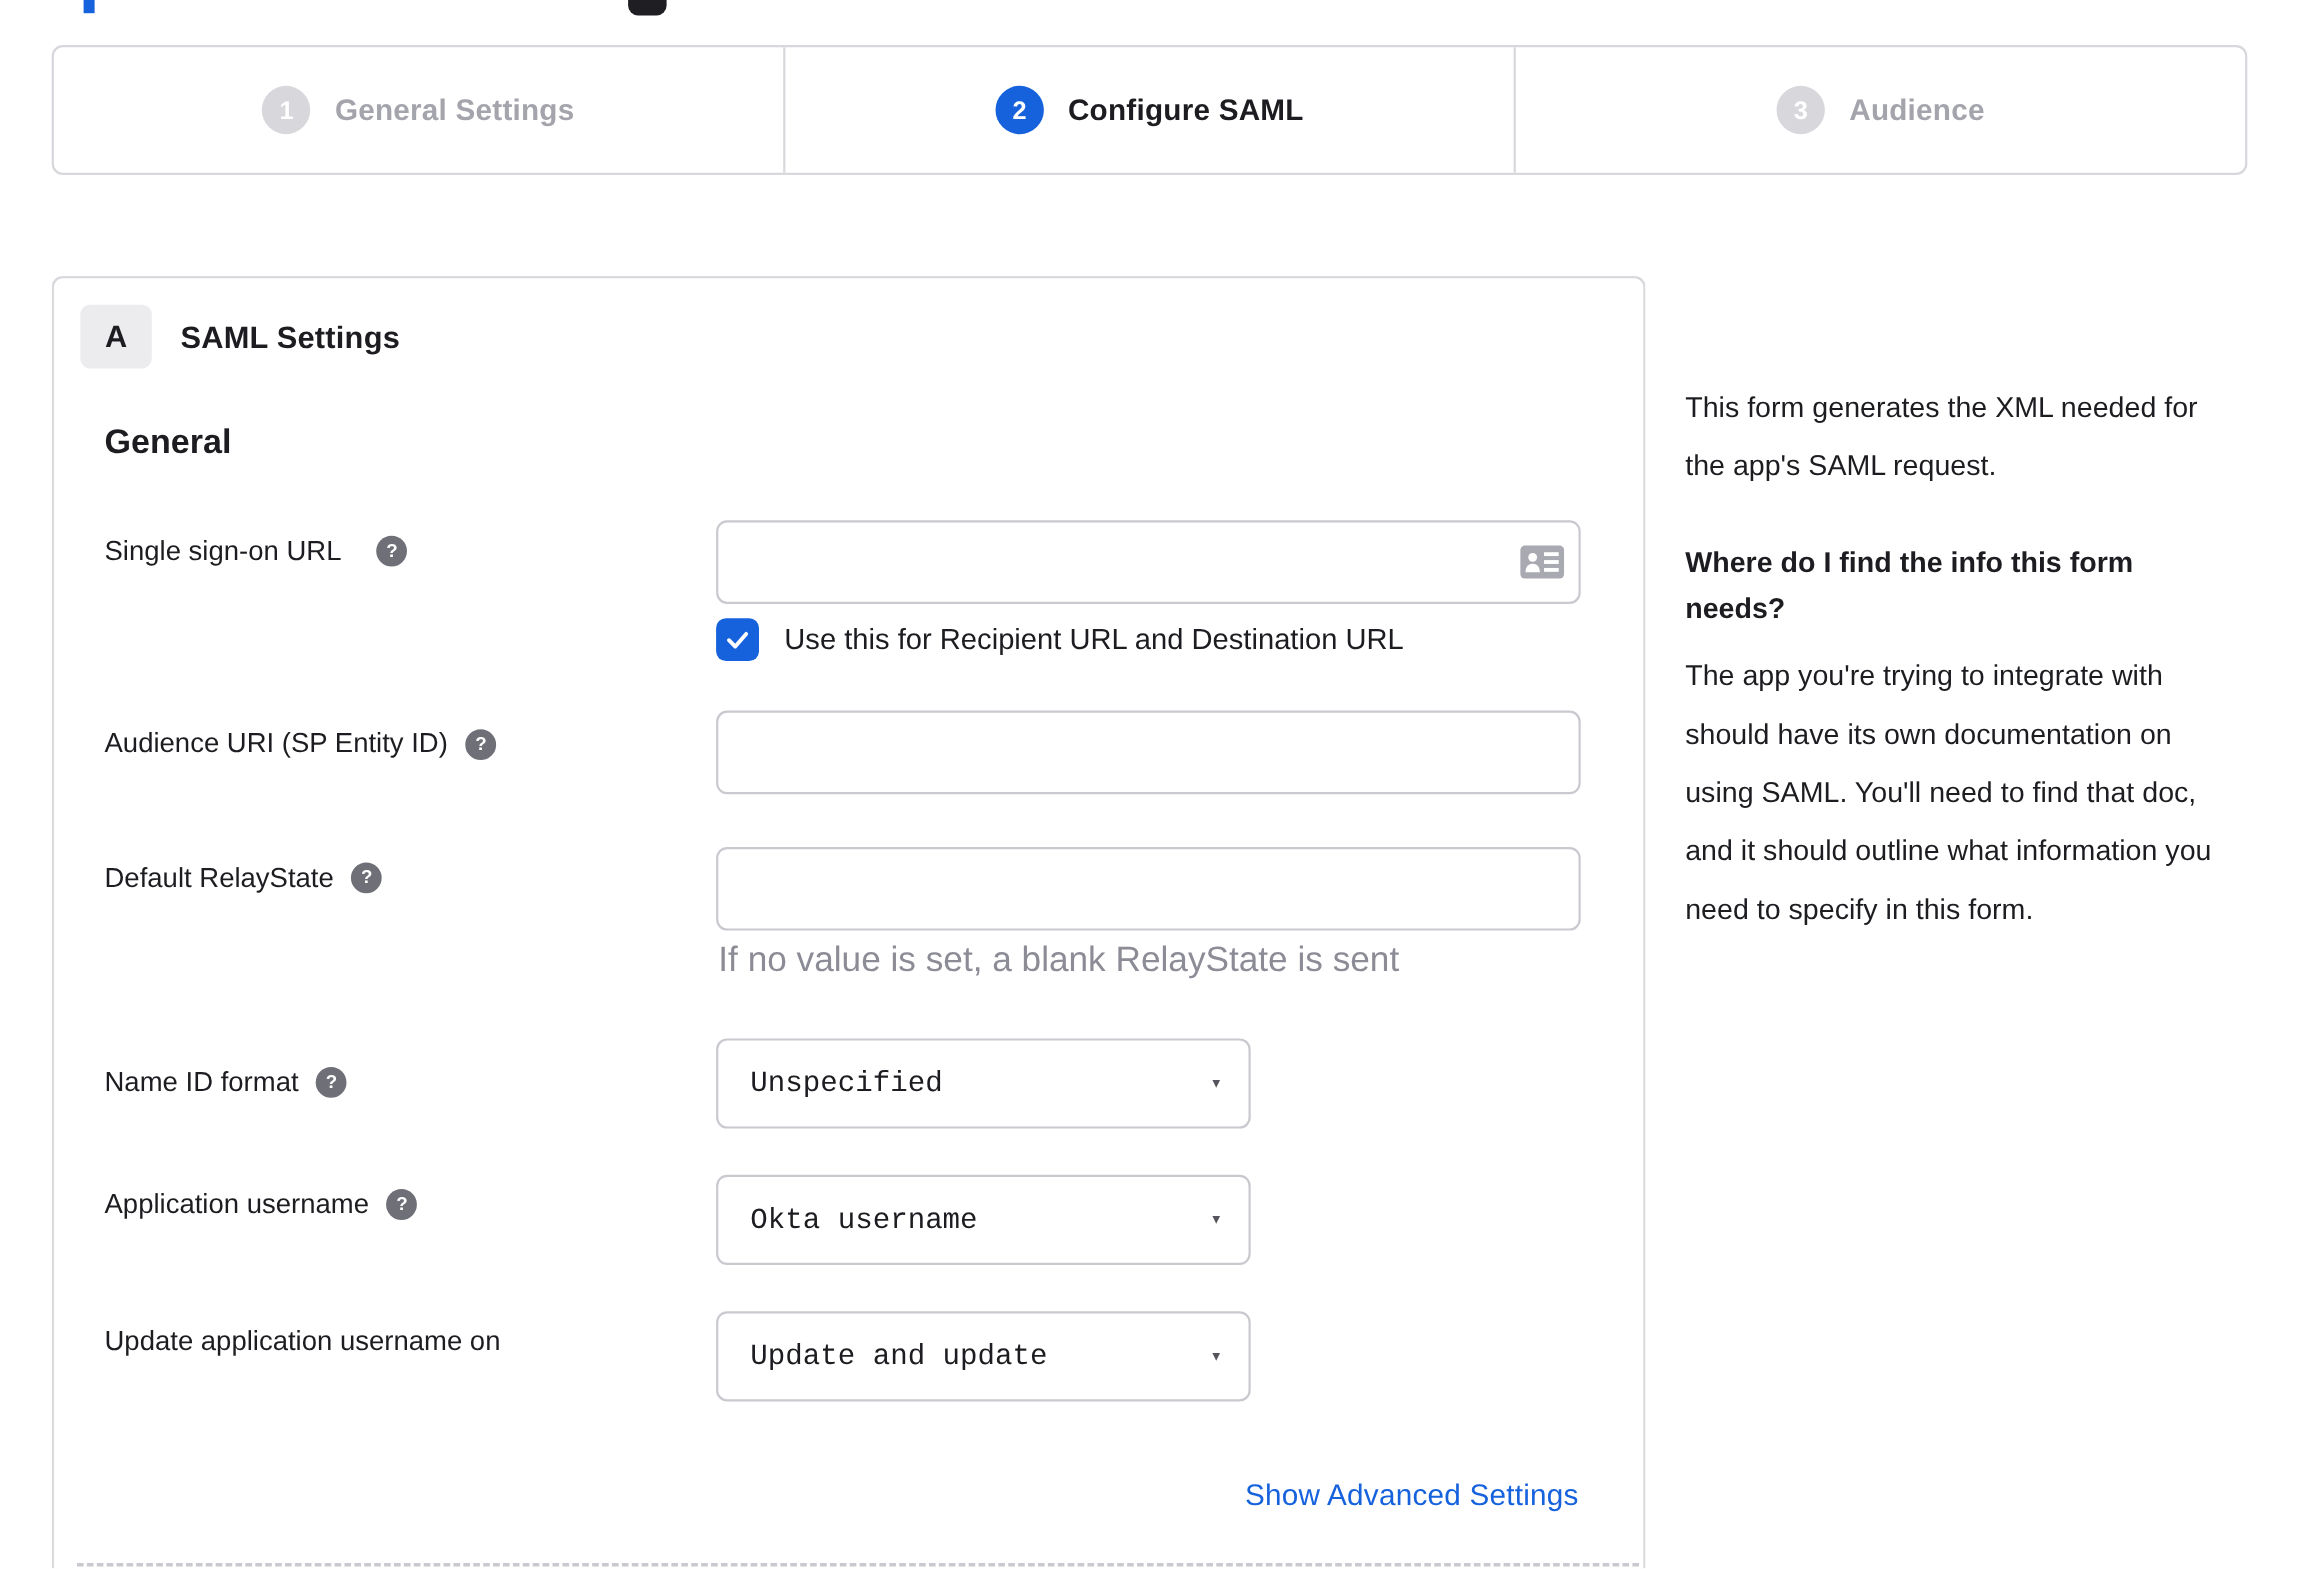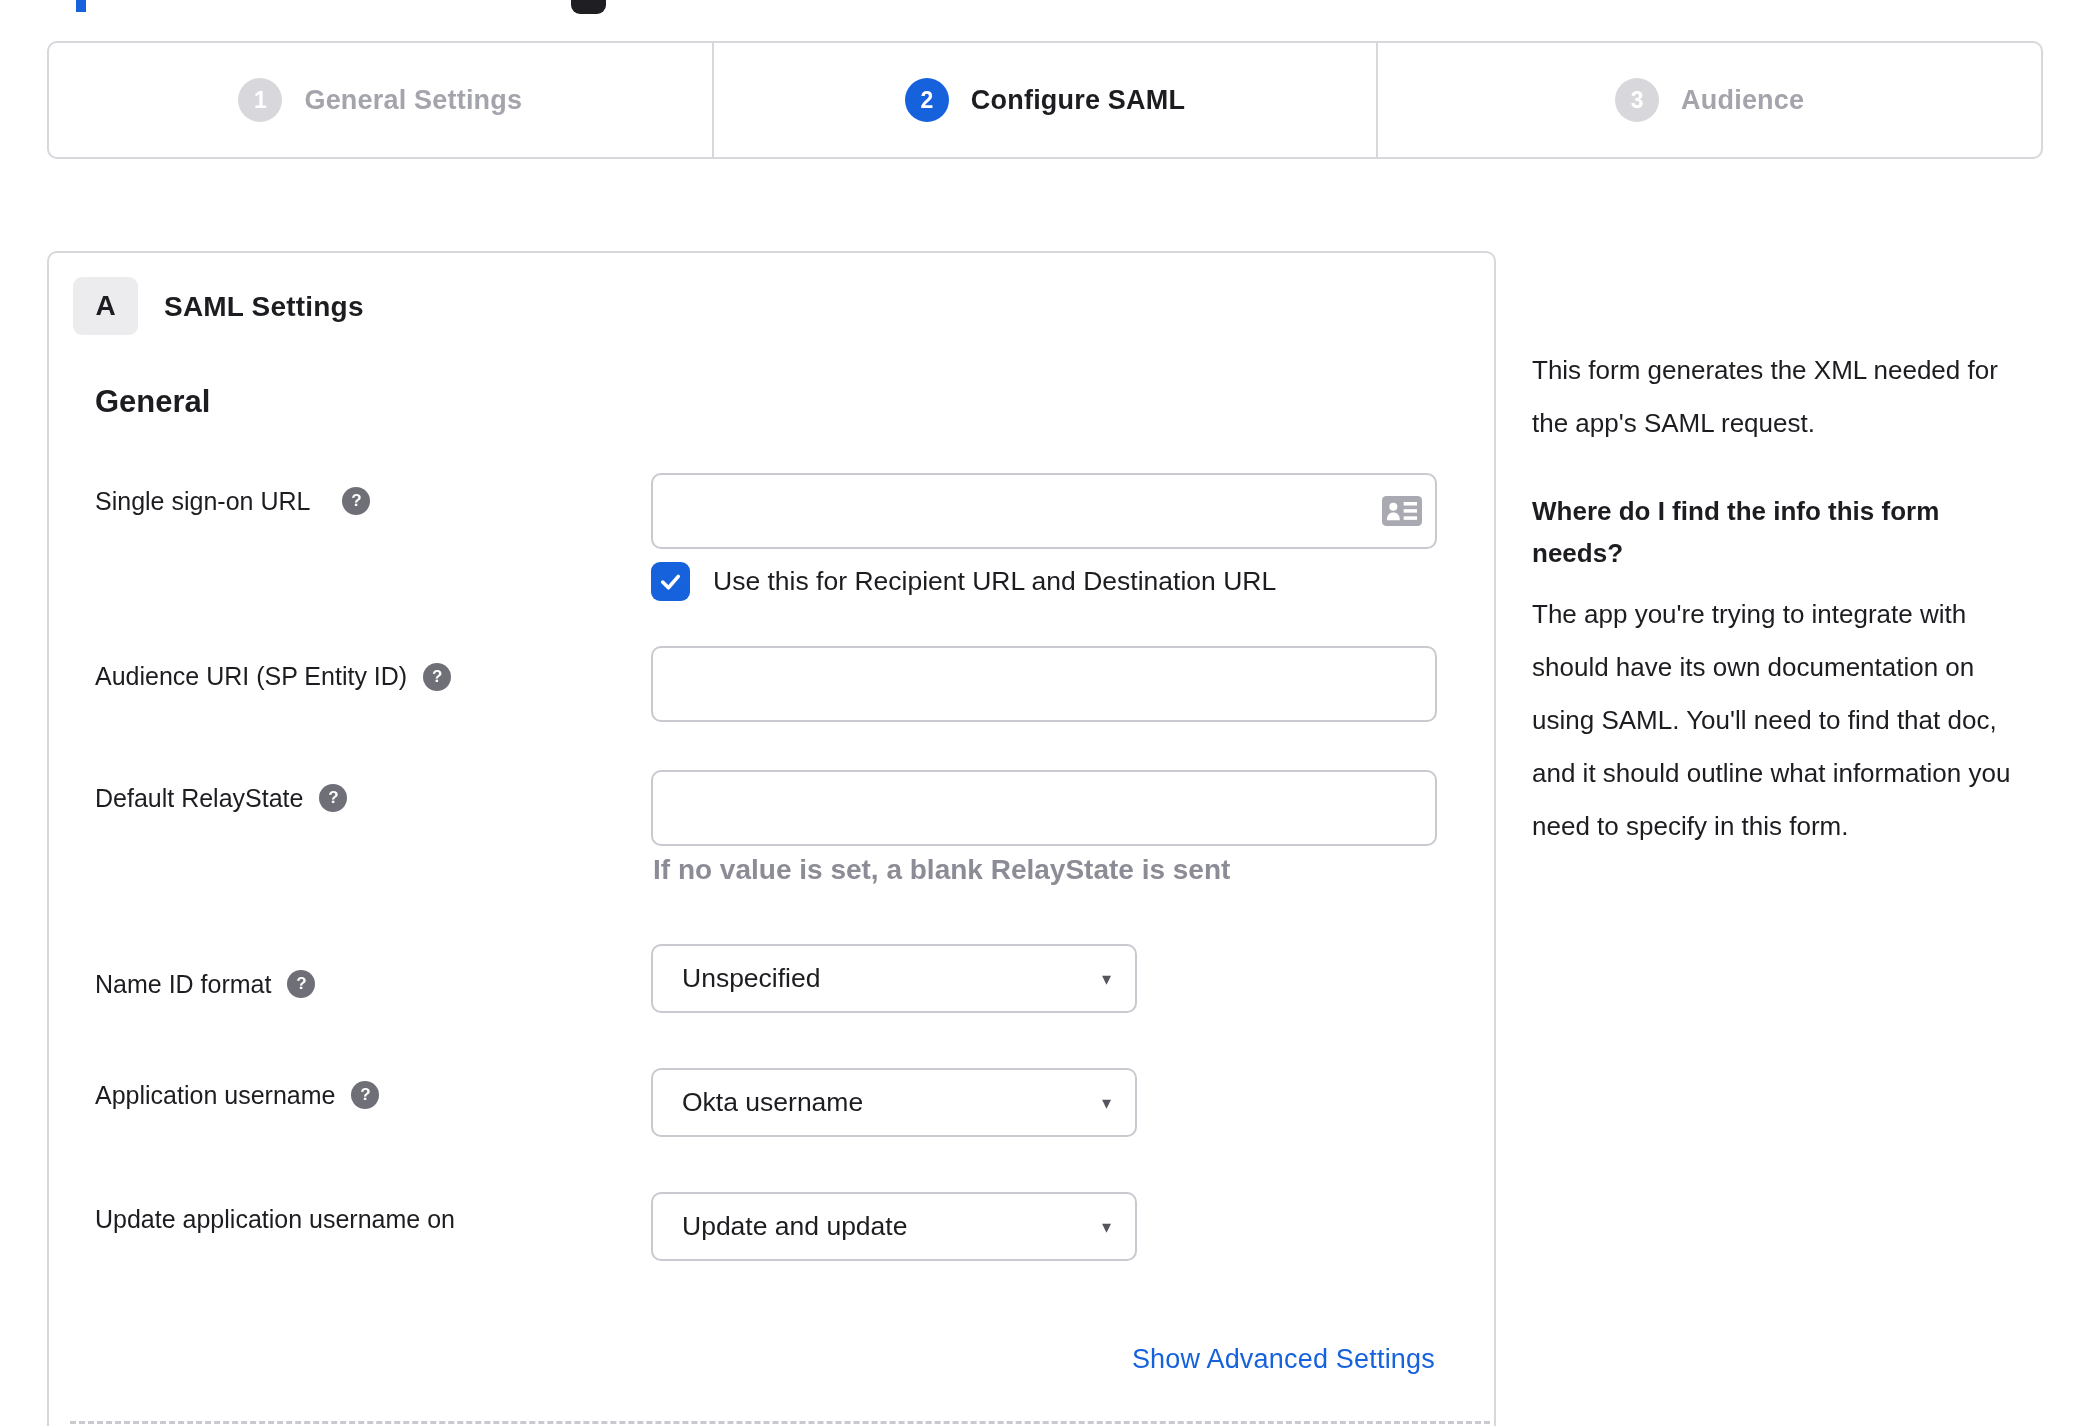--- a/index.html
+++ b/index.html
@@ -64,27 +64,27 @@
   .vcard-icon { position:absolute; left:1382px; width:40px; height:32px; }
 
   .checkbox {
     position:absolute; left:651px; top:562px; width:39px; height:39px;
     background:#1662dd; border-radius:9px; color:#fff;
     display:flex; align-items:center; justify-content:center; cursor:pointer;
   }
   .checkbox svg { width:25px; height:25px; }
   .checkbox-label { position:absolute; left:713px; top:566px; font-size:26.5px; }
 
-  .hint { position:absolute; left:653px; top:854px; font-size:28px; color:#8c8c96;font-weight:bold; }
+  .hint { position:absolute; left:653px; top:854px; font-size:32px; color:#8c8c96; }
 
   .select {
-    position:absolute; left:651px; width:486px; height:69px;
+    position:absolute; left:651px; width:486px; height:82px;
     border:2px solid #c9c9cf; border-radius:10px; background:#fff;
     display:flex; align-items:center; padding:0 60px 0 29px;
-    font-size:26.5px; color:#1d1d21; cursor:pointer;
+    font-size:26.5px; color:#1d1d21; cursor:pointer;font-family:Liberation Mono, monospace;
   }
   .select .caret {
     position:absolute; right:24px; top:50%; transform:translateY(-50%);
     font-size:18px; color:#55555e;
   }
 
   .advanced-link {
     position:absolute; left:1115px; top:1344px; width:320px;
     font-size:27px; color:#1662dd; text-align:right; cursor:pointer;
     letter-spacing:0.2px;

